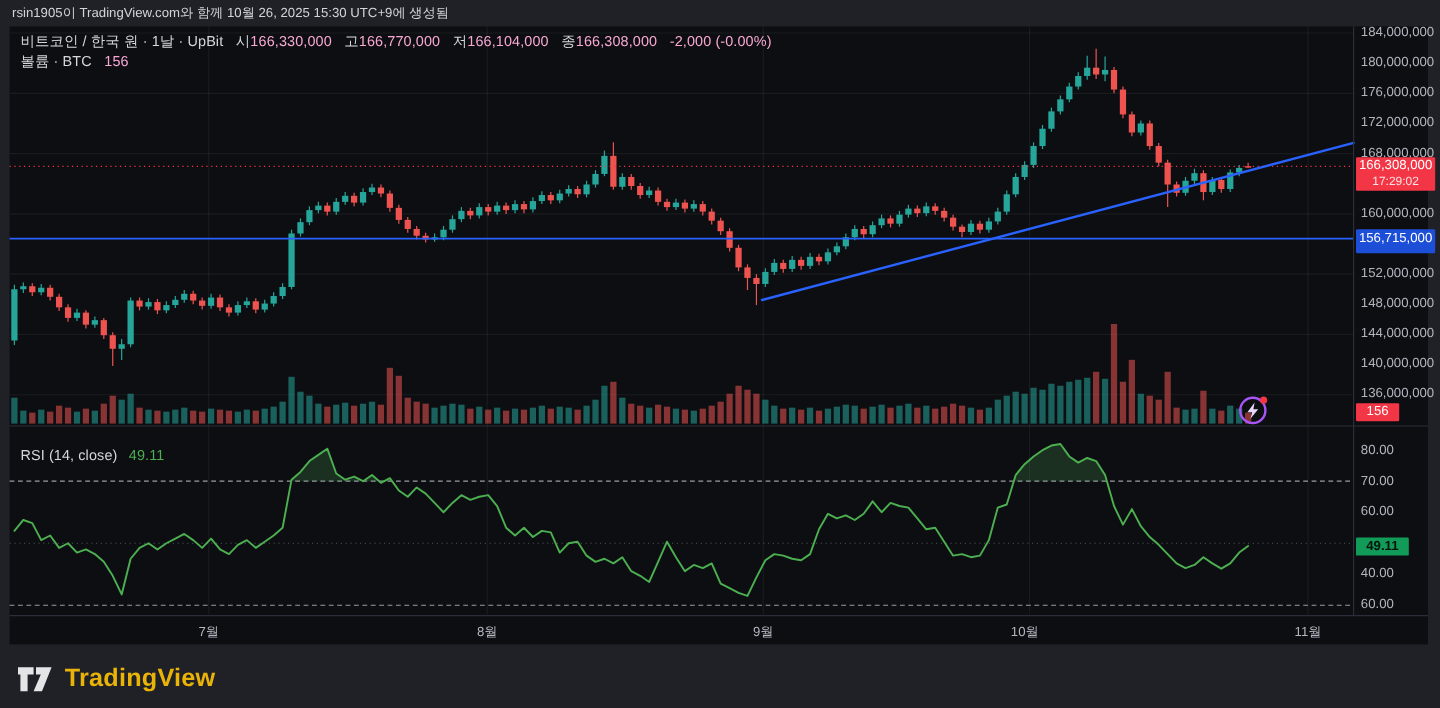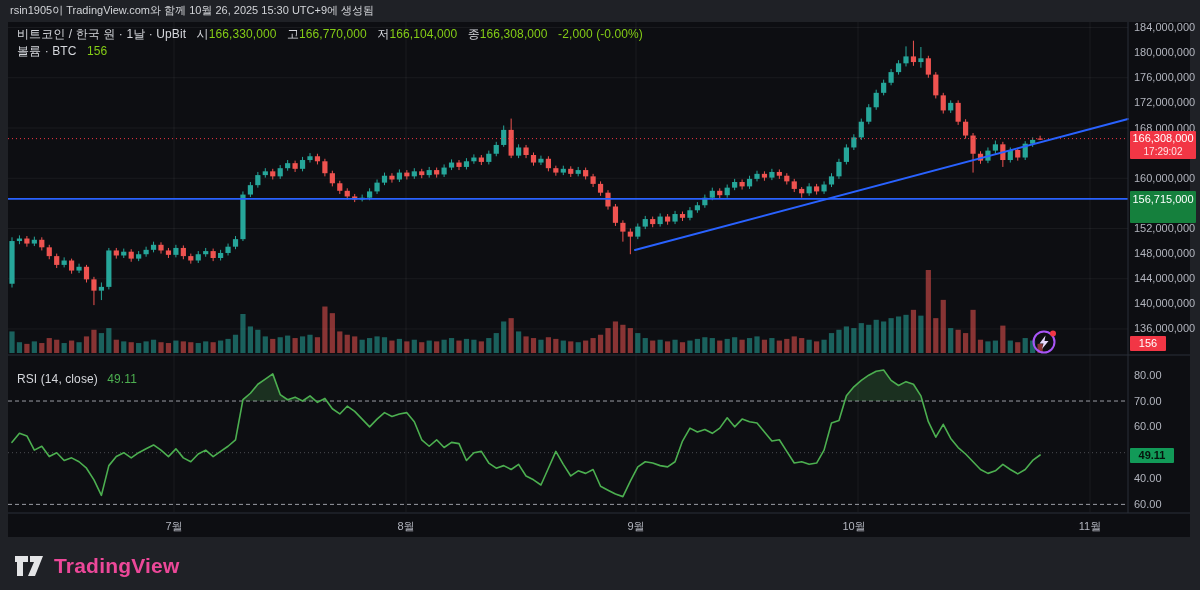--- a/index.html
+++ b/index.html
@@ -7,33 +7,33 @@
     width:1200px;height:590px;position:relative;overflow:hidden;
     background:#1f2126;
     font-family:"Liberation Sans",sans-serif;
     -webkit-font-smoothing:antialiased;
   }
   #panel{position:absolute;left:8px;top:22px;width:1182px;height:515px;background:#0d0e12;}
   svg#chart{position:absolute;left:0;top:0;}
   .attr-line{position:absolute;left:10px;top:3px;font-size:11px;font-weight:normal;color:#d2d4d8;white-space:nowrap;}
   .legend{position:absolute;left:17px;font-size:12px;color:#d5d7dc;white-space:nowrap;letter-spacing:.1px;}
   .legend .pre{color:#d5d7dc;margin-left:7px;}
-  .legend .neg{color:#84cc16;}
+  .legend .neg{color:#f9a8d4;}
   .legend .grn{color:#4caf50;margin-left:6px;}
   .plbl,.rlbl{position:absolute;left:1134px;width:62px;font-size:11px;color:#b2b5be;white-space:nowrap;}
   .mlbl{position:absolute;top:519px;font-size:11px;color:#b2b5be;transform:translateX(-50%);white-space:nowrap;}
   .badge{position:absolute;left:1130px;color:#fff;font-size:11px;text-align:center;border-radius:1px;}
   .badge-price{top:131px;width:66px;height:27px;background:#f23645;line-height:13px;padding-top:1px;}
   .badge-price .cd{font-size:10px;color:#ffe3e5;}
-  .badge-level{top:191px;width:66px;height:32px;background:#15803d;line-height:16px;}
+  .badge-level{top:191px;width:66px;height:20px;background:#1d4ed8;line-height:16px;}
   .badge-vol{top:336px;width:36px;height:15px;background:#f23645;line-height:15px;}
   .badge-rsi{top:448px;width:44px;height:15px;background:#129a58;line-height:15px;color:#06130c;font-weight:bold;}
   .flash{position:absolute;left:1029px;top:326px;width:32px;height:32px;cursor:pointer;}
   .footer{position:absolute;left:14px;top:549px;height:34px;display:flex;align-items:center;gap:10px;}
-  .footer .brand{font-size:21px;font-weight:bold;color:#ec4899;letter-spacing:.2px;}
+  .footer .brand{font-size:21px;font-weight:bold;color:#eab308;letter-spacing:.2px;}
 </style>
 </head>
 <body>
 
 <div id="panel"></div>
 
 <svg id="chart" width="1200" height="590">
     <g>
       <line x1="8" y1="27.519999999999996" x2="1128" y2="27.519999999999996" stroke="rgba(255,255,255,0.055)" stroke-width="1"></line>
       <line x1="8" y1="77.75999999999999" x2="1128" y2="77.75999999999999" stroke="rgba(255,255,255,0.055)" stroke-width="1"></line>

